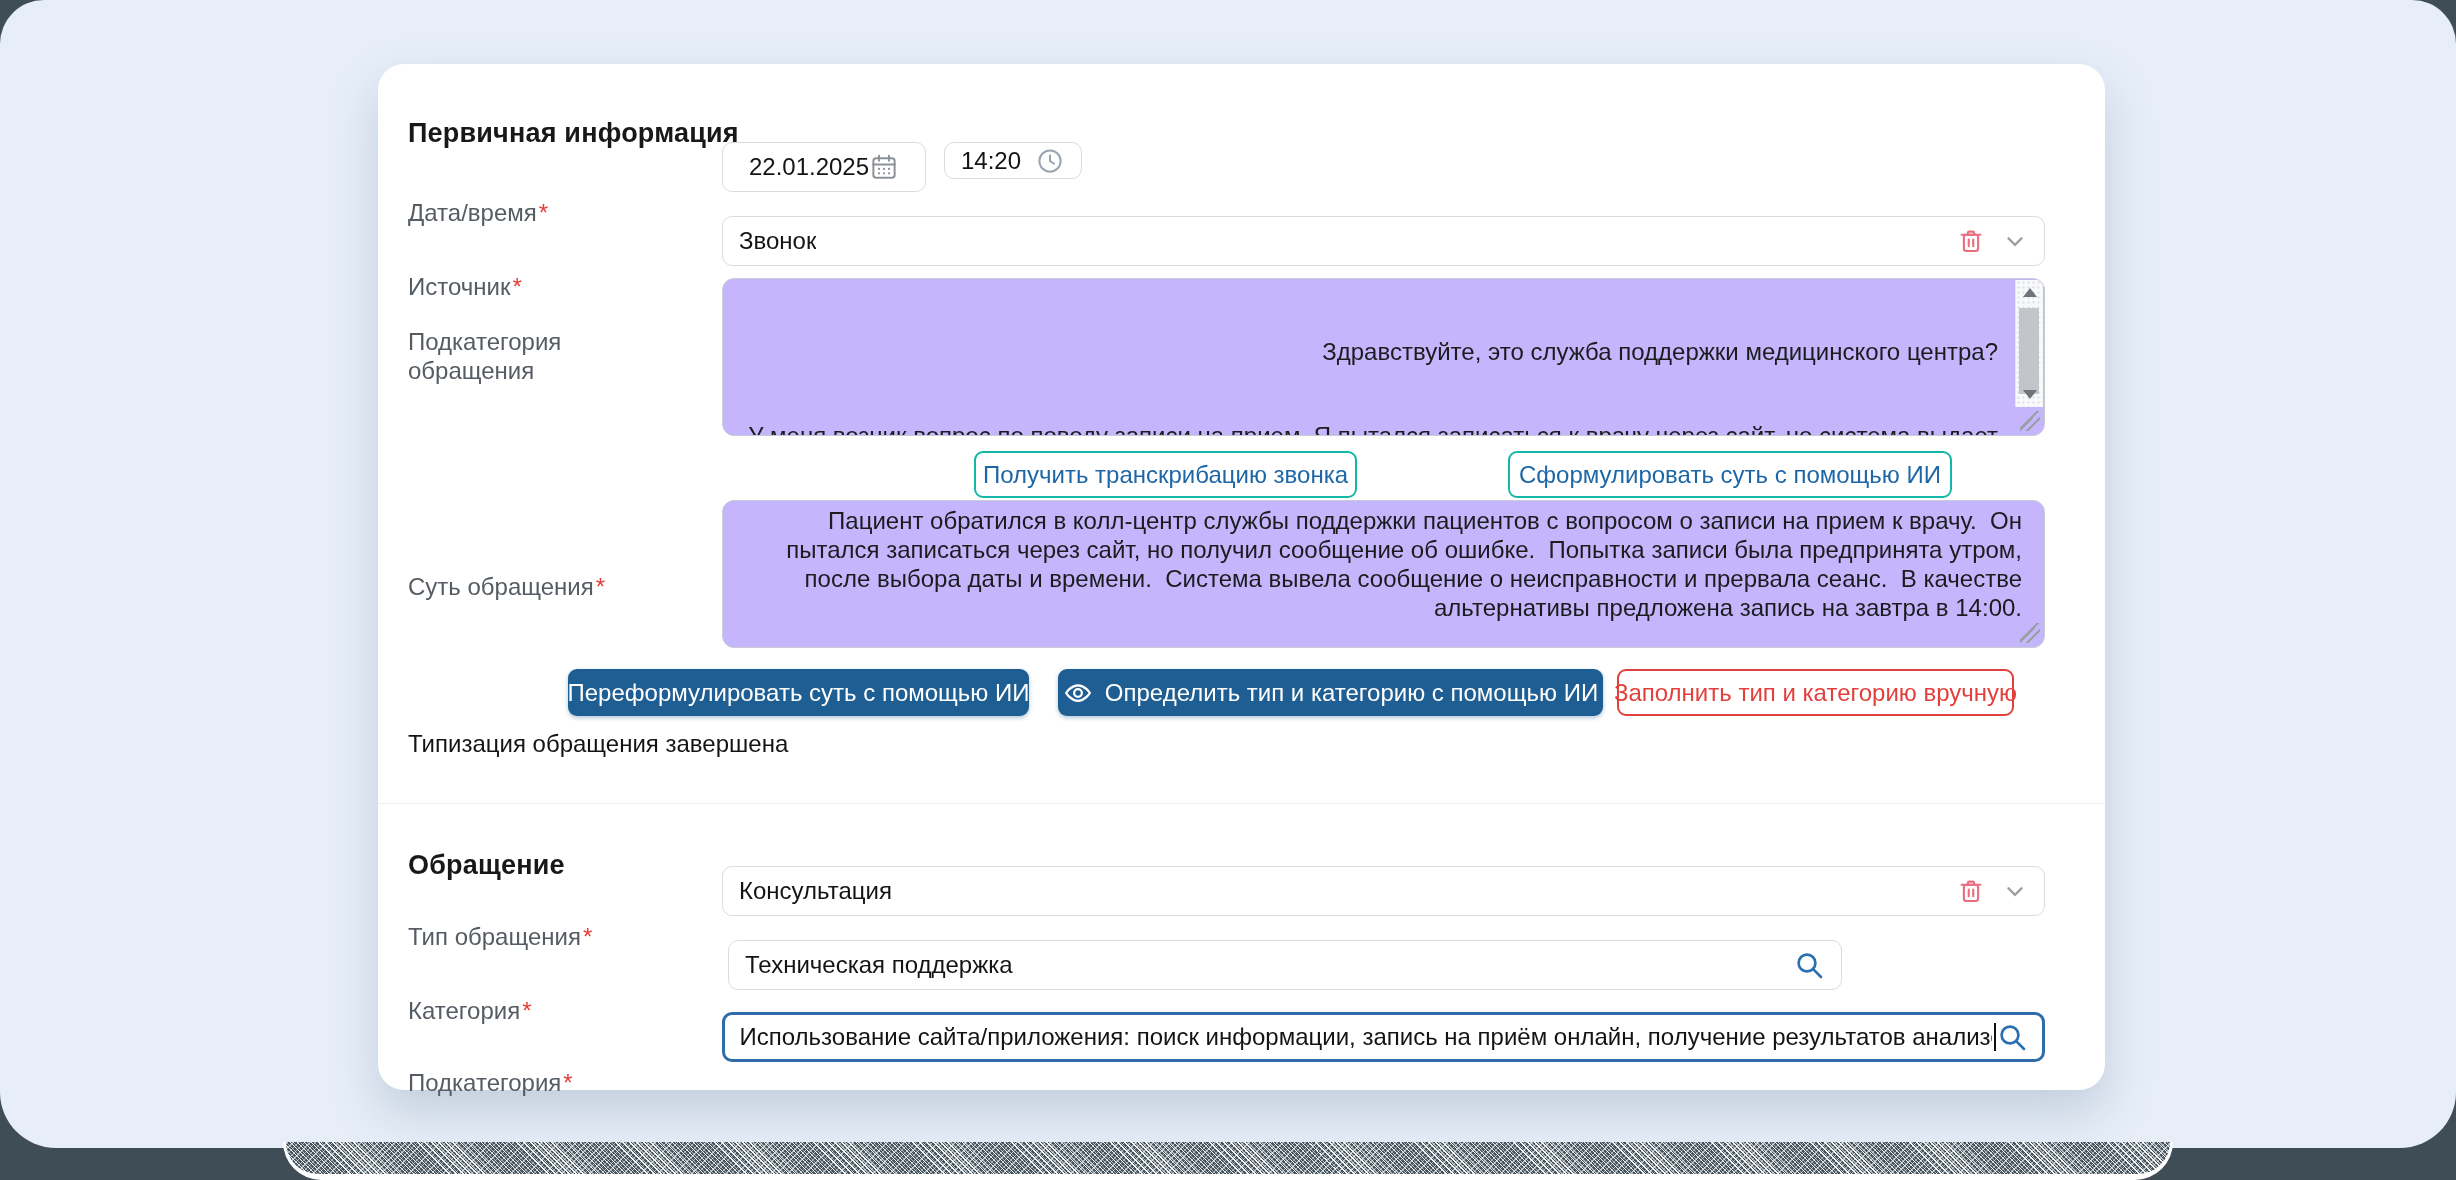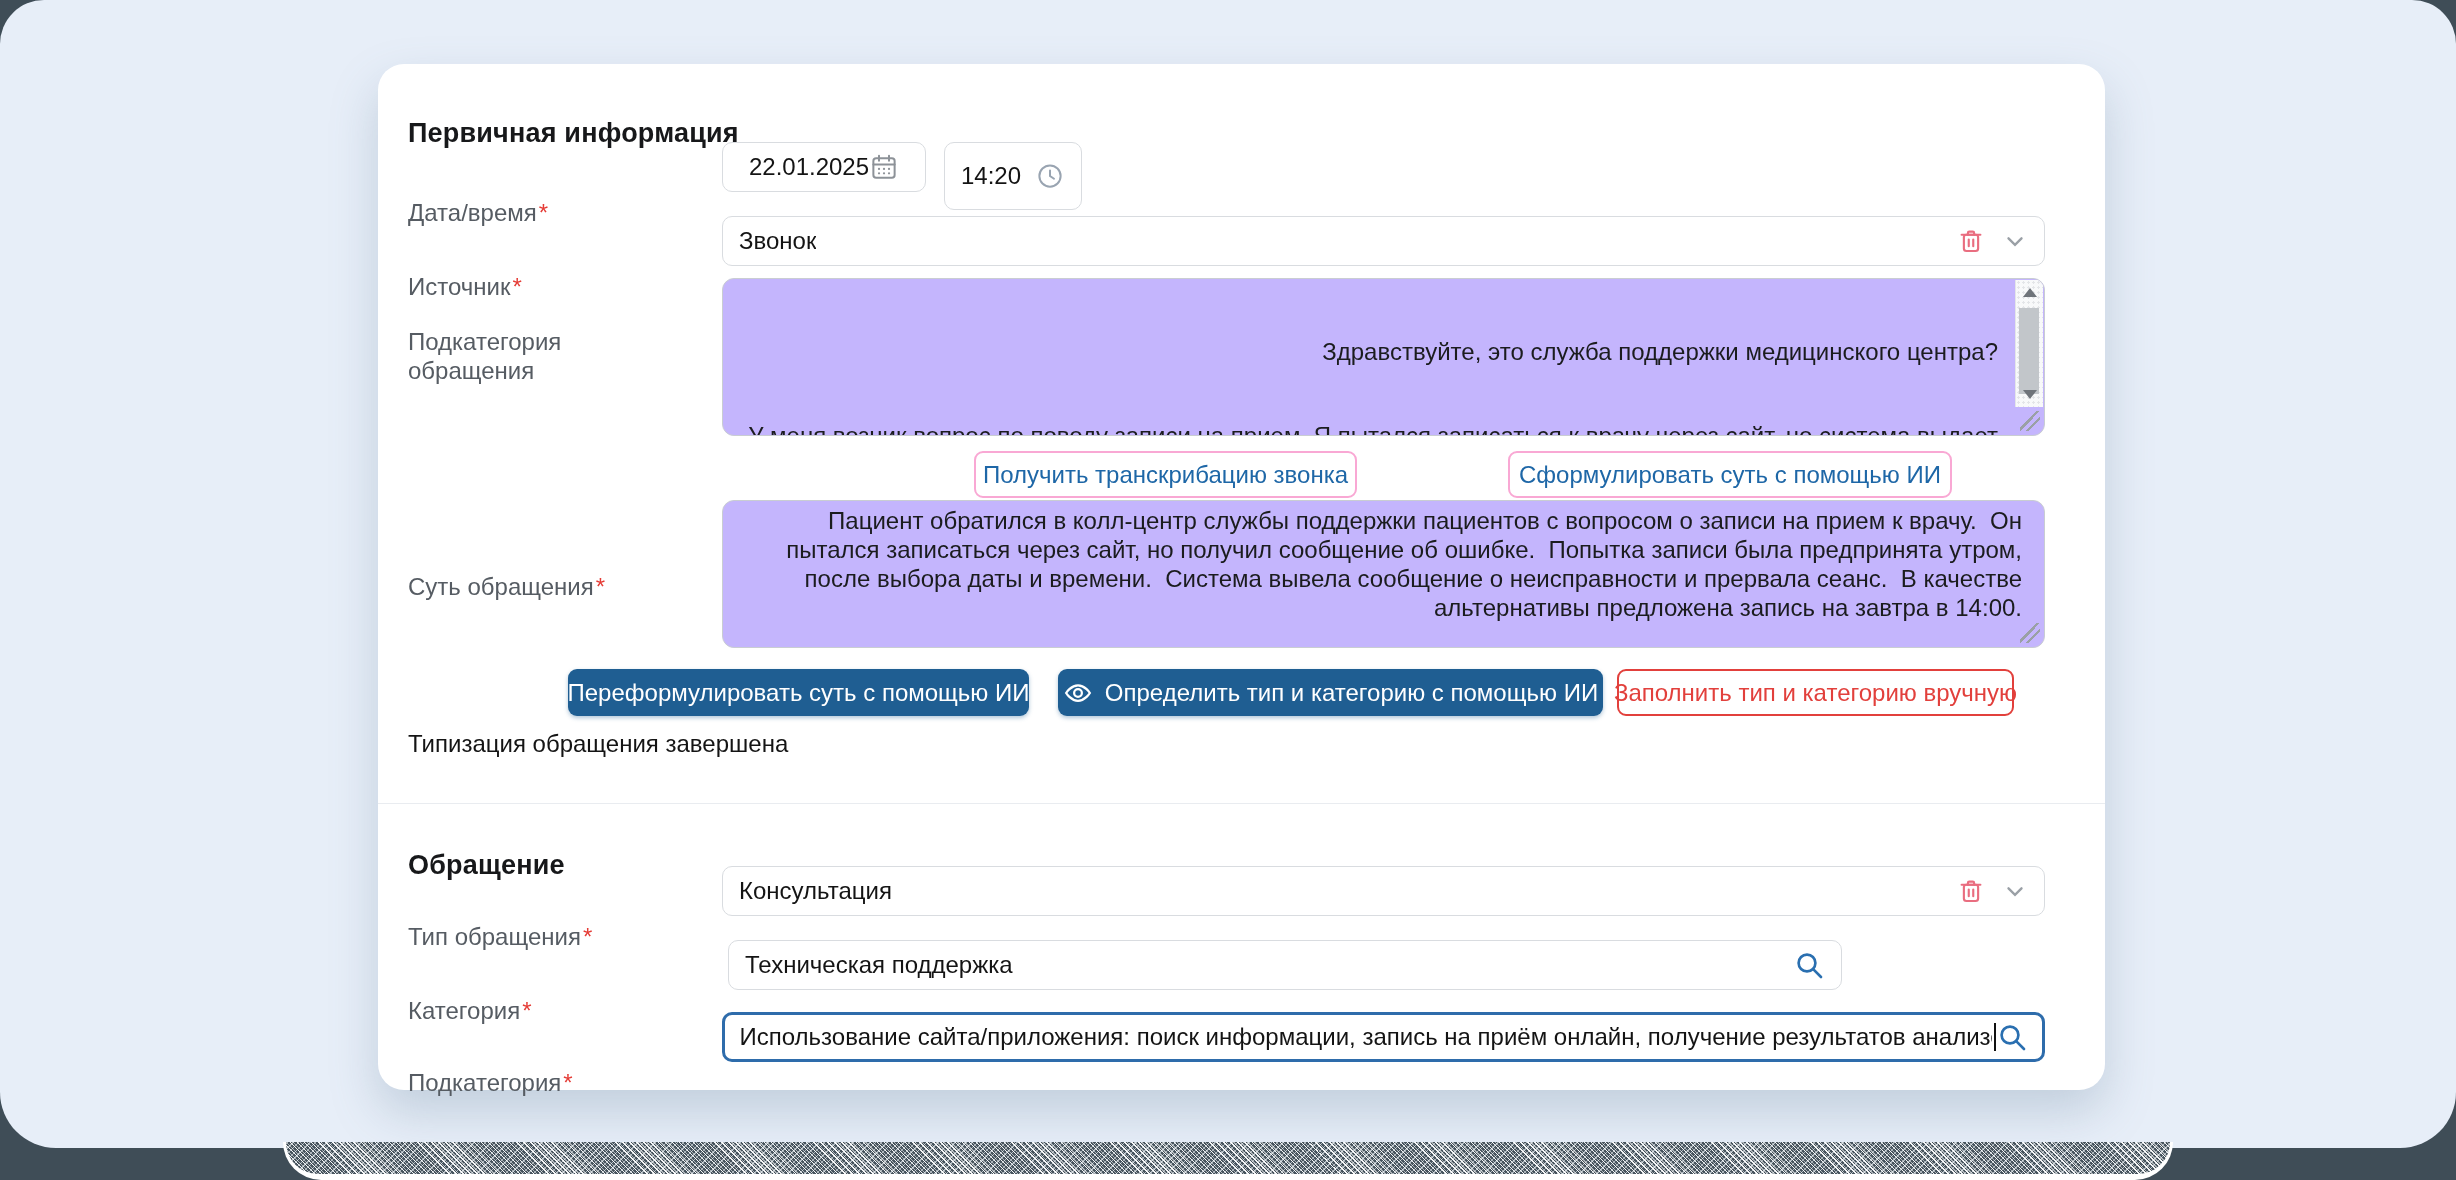--- a/index.html
+++ b/index.html
@@ -50,21 +50,21 @@
     position:absolute;box-sizing:border-box;background:#fff;
     border:1.5px solid #d9dce0;border-radius:10px;
     display:flex;align-items:center;padding:0 16px;
     font-size:24px;color:#141414;
   }
   .input .val{white-space:nowrap;overflow:hidden}
   .input .right-icons{margin-left:auto;display:flex;align-items:center;gap:16px;flex:none}
   .focused{border:3px solid #2e6cab;padding:0 14.5px}
 
   #date-input{left:344px;top:78px;width:204px;height:50px;justify-content:center}
-  #time-input{left:566px;top:78px;width:138px;height:68px;justify-content:space-between}
+  #time-input{left:566px;top:78px;width:138px;height:37px;justify-content:space-between}
   #source-select{left:344px;top:152px;width:1323px;height:50px}
   #type-select{left:344px;top:802px;width:1323px;height:50px}
   #category-input{left:350px;top:876px;width:1114px;height:50px}
   #subcategory-input{left:344px;top:948px;width:1323px;height:50px}
 
   .lbl-date{top:90px}.lbl-source{top:164px}.lbl-transcript{top:219px;width:270px}
   .lbl-essence{top:464px}.lbl-type{top:814px}.lbl-category{top:888px}.lbl-subcategory{top:960px}
 
   .caret{display:inline-block;width:2px;height:28px;background:#111;margin-left:2px;vertical-align:-5px}
 
@@ -103,21 +103,21 @@
       linear-gradient(135deg, transparent 42%, #9aa0a5 42%, #9aa0a5 50%, transparent 50%),
       linear-gradient(135deg, transparent 64%, #9aa0a5 64%, #9aa0a5 72%, transparent 72%);
   }
 
   
   .btn{
     position:absolute;box-sizing:border-box;height:47px;border-radius:9px;
     display:flex;align-items:center;justify-content:center;
     font-size:24px;cursor:pointer;white-space:nowrap;
   }
-  .btn-outline-blue{border:2px solid #f9a8d4;color:#1e67a7;background:#fff}
+  .btn-outline-blue{border:2px solid #14b8a6;color:#1e67a7;background:#fff}
   .btn-solid-blue{background:#1f5e92;color:#fff;box-shadow:0 2px 4px rgba(31,94,146,.35)}
   .btn-outline-red{border:2px solid #e2403c;color:#e2403c;background:#fff}
 
   #btn-get-transcript{left:596px;top:387px;width:383px}
   #btn-ai-essence{left:1130px;top:387px;width:444px}
   #btn-rephrase{left:190px;top:605px;width:461px}
   #btn-detect{left:680px;top:605px;width:545px;gap:12px}
   #btn-manual{left:1239px;top:605px;width:397px}
 
   #status-text{position:absolute;left:30px;top:666px;font-size:24px;color:#141414}

